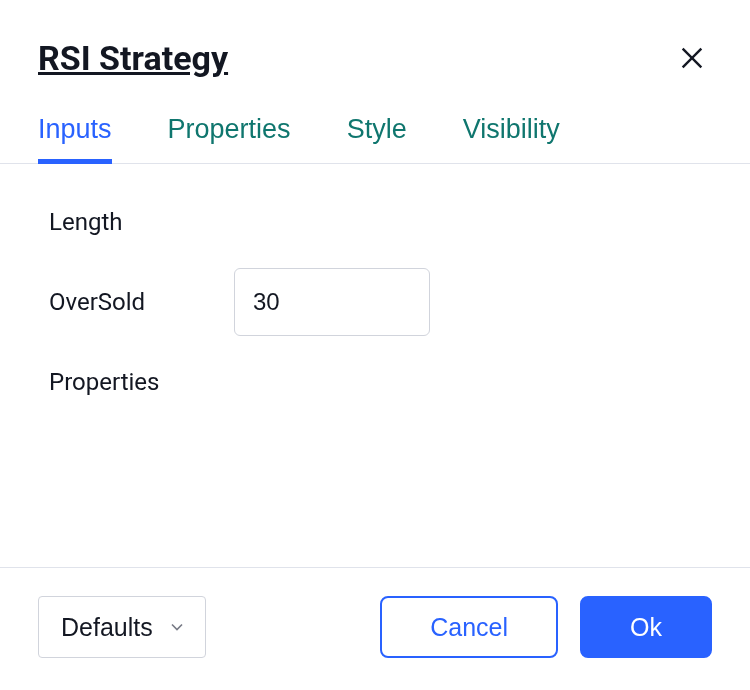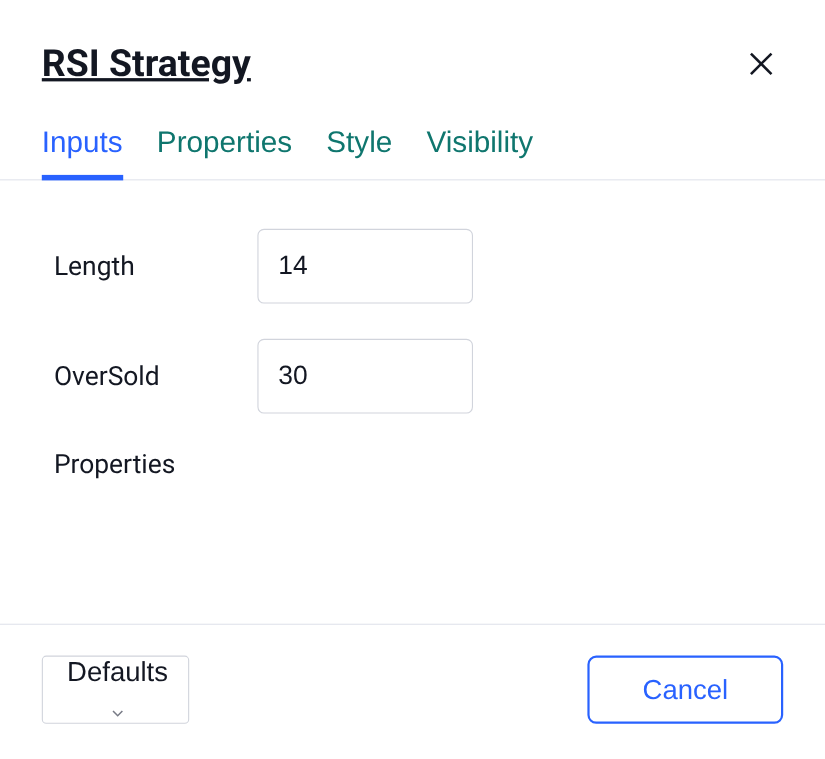--- a/index.html
+++ b/index.html
@@ -43,21 +43,21 @@
       border: none;
     }
     .close-btn svg {
       width: 28px;
       height: 28px;
       stroke: #131722;
       stroke-width: 2;
     }
     .tabs {
       display: flex;
-      gap: 31px;
+      gap: 56px;
       padding: 36px 20px 0 38px;
       border-bottom: 1px solid #e0e3eb;
     }
     .tab {
       font-size: 27px;
       color: #0f766e;
       padding-bottom: 18px;
       cursor: pointer;
       background: transparent;
       border: none;
@@ -112,21 +112,20 @@
       align-items: center;
       gap: 14px;
       height: 62px;
       padding: 0 18px 0 22px;
       border: 1px solid #d1d4dc;
       border-radius: 4px;
       font-size: 25px;
       color: #131722;
       background: #fff;
       cursor: pointer;
-      flex-direction: column;
     }
     .defaults svg {
       width: 20px;
       height: 20px;
       stroke: #787b86;
       stroke-width: 2;
       fill: none;
     }
     .footer-right {
       display: flex;
@@ -172,36 +171,36 @@
   <div class="tabs">
     <button class="tab active">Inputs</button>
     <button class="tab">Properties</button>
     <button class="tab">Style</button>
     <button class="tab">Visibility</button>
   </div>
 
   <div class="content">
     <div class="row">
       <div class="label">Length</div>
-      <input class="input" type="text" value="14" style="">
     </div>
     <div class="row">
       <div class="label">OverSold</div>
       <input class="input" type="text" value="30" style="">
     </div>
     <div class="row">
       <div class="label">Properties</div>
     </div>
   </div>
 
   <div class="footer">
     <button class="defaults">
       <span>Defaults</span>
       <svg viewBox="0 0 24 24">
         <polyline points="6 9 12 15 18 9"></polyline>
       </svg>
     </button>
     <div class="footer-right">
       <button class="btn btn-cancel">Cancel</button>
+      <button class="btn btn-ok">Ok</button>
     </div>
   </div>
 
 </div>
 
 </body></html>

